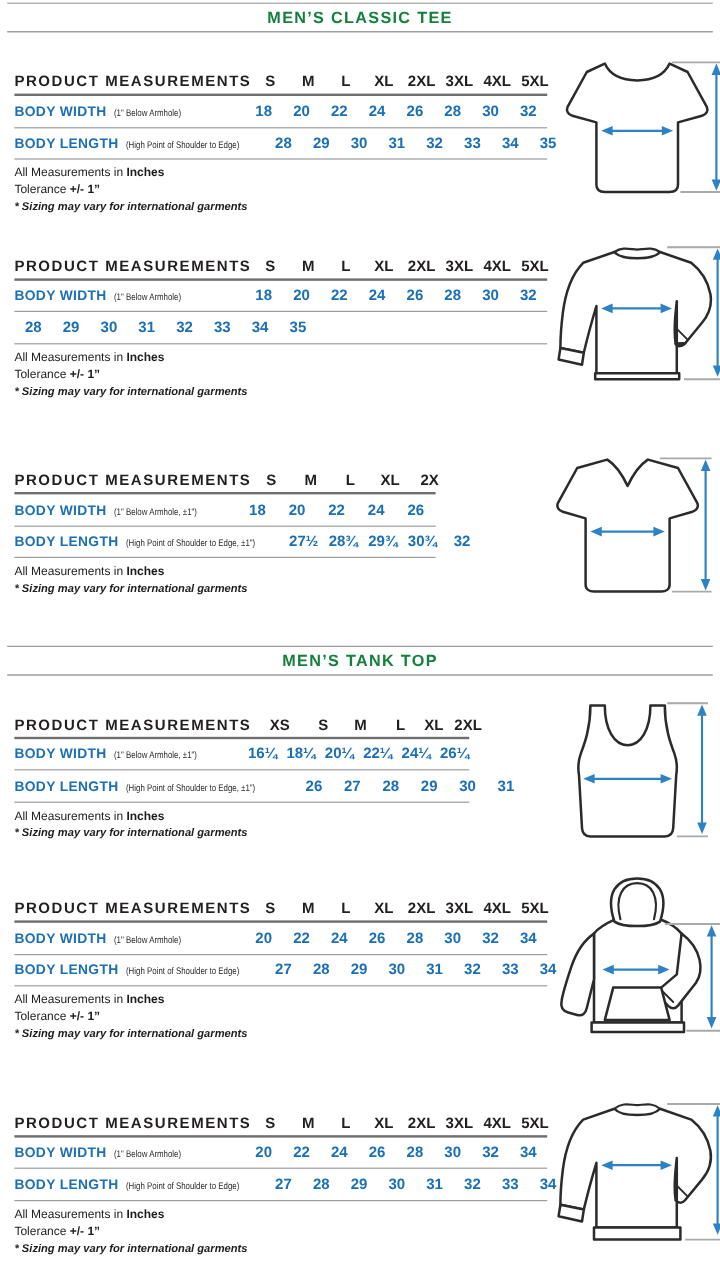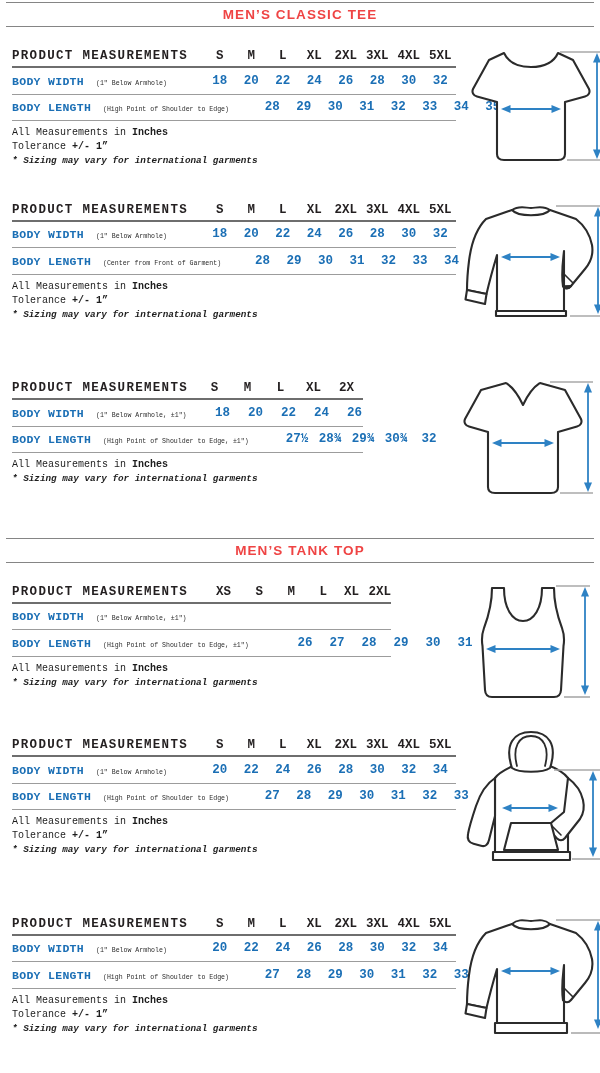--- a/index.html
+++ b/index.html
@@ -1,23 +1,23 @@
 <!DOCTYPE html>
 <html style="--accent_blue: #1b6fb5; --arrow_blue: #2e82c4; --outline_dark: #2b2b2b; --rule_gray: #9c9c9c; --extension_gray: #a9a9a9;"><head>
 <meta charset="utf-8">
 <style>
   html,body{margin:0;padding:0;background:#fff;}
   body{width:600px;font-family:"Liberation Sans",sans-serif;color:#231f20;}
   .page{width:600px;padding-top:2px;}
   .size-section{height:178.5px;overflow:hidden;}
   .title-bar{margin:0 6px;border-top:1.6px solid #858585;border-bottom:1.6px solid #858585;
              height:23px;display:flex;align-items:center;justify-content:center;}
-  .title{margin:0;font-size:13.5px;font-weight:bold;letter-spacing:1.1px;color:#ef4444;}
+  .title{margin:0;font-size:13.5px;font-weight:bold;letter-spacing:1.1px;color:#15803d;}
   .sec-body{display:flex;padding-left:12px;}
-  .mtable{margin-top:22px;flex:none;font-family:Liberation Mono, monospace;}
+  .mtable{margin-top:34px;flex:none;}
   .cols-8 .mtable{width:444px;}
   .cols-6 .mtable{width:379px;}
   .cols-5 .mtable{width:351px;}
   .cols{display:flex;flex:none;}
   .cell{flex:none;text-align:center;font-weight:bold;}
   .cols-8 .cell{width:31.5px;}
   .cols-6 .cell{width:32px;text-align:right;}
   .cols-5 .cell{width:33px;}
   .thead{display:flex;align-items:flex-end;border-bottom:2px solid #6e6e6e;padding-bottom:3px;}
   .th-label{flex:1;font-weight:bold;font-size:12.5px;letter-spacing:1.3px;white-space:nowrap;}
@@ -136,21 +136,20 @@
                 <div class="cell val">20</div>
                 <div class="cell val">22</div>
                 <div class="cell val">24</div>
                 <div class="cell val">26</div>
                 <div class="cell val">28</div>
                 <div class="cell val">30</div>
                 <div class="cell val">32</div>
               </div>
             </div>
             <div class="trow">
-              <div class="row-label-wrap"><span class="row-label">BODY LENGTH</span> <span class="row-note">(Center from Front of Garment)</span></div>
               <div class="cols">
                 <div class="cell val">28</div>
                 <div class="cell val">29</div>
                 <div class="cell val">30</div>
                 <div class="cell val">31</div>
                 <div class="cell val">32</div>
                 <div class="cell val">33</div>
                 <div class="cell val">34</div>
                 <div class="cell val">35</div>
               </div>
@@ -260,20 +259,28 @@
               <div class="cell col-h">S</div>
               <div class="cell col-h">M</div>
               <div class="cell col-h">L</div>
               <div class="cell col-h">XL</div>
               <div class="cell col-h">2XL</div>
             </div>
         </div>
         <div class="rows">
             <div class="trow">
               <div class="row-label-wrap"><span class="row-label">BODY WIDTH</span> <span class="row-note">(1" Below Armhole, ±1")</span></div>
+              <div class="cols">
+                <div class="cell val">16¼</div>
+                <div class="cell val">18¼</div>
+                <div class="cell val">20¼</div>
+                <div class="cell val">22¼</div>
+                <div class="cell val">24¼</div>
+                <div class="cell val">26¼</div>
+              </div>
             </div>
             <div class="trow">
               <div class="row-label-wrap"><span class="row-label">BODY LENGTH</span> <span class="row-note">(High Point of Shoulder to Edge, ±1")</span></div>
               <div class="cols">
                 <div class="cell val">26</div>
                 <div class="cell val">27</div>
                 <div class="cell val">28</div>
                 <div class="cell val">29</div>
                 <div class="cell val">30</div>
                 <div class="cell val">31</div>

